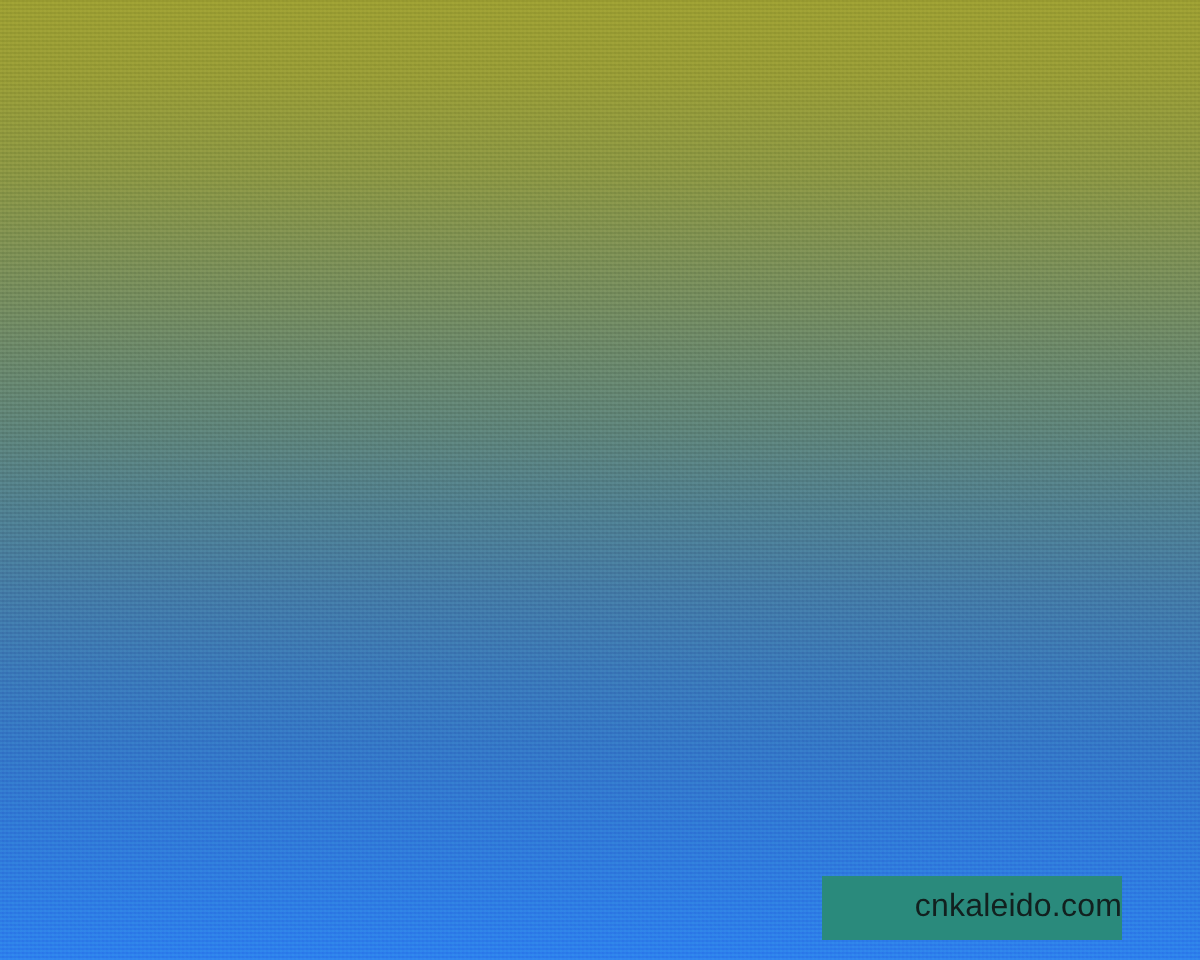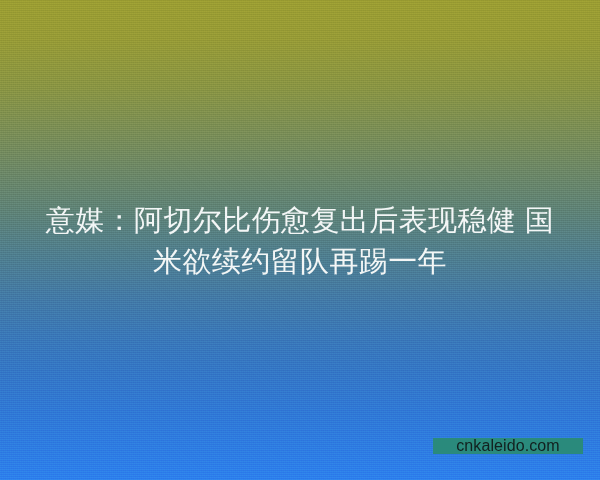--- a/index.html
+++ b/index.html
@@ -70,44 +70,42 @@
     line-height: 41px;
     letter-spacing: 0.4px;
     font-weight: 400;
     padding: 0 26px;
     box-sizing: border-box;
     white-space: pre-line;
   }
 
   #watermark-badge {
     position: absolute;
-    left: 433px;
+    left: 411px;
     top: 438px;
     width: 150px;
-    height: 16px;
+    height: 32px;
     background: #2a8a7c;
     display: flex;
     align-items: center;
-    justify-content: center;
+    justify-content: flex-end;
   }
   #watermark-badge .wm-text {
     color: #12201f;
     font-size: 16px;
     line-height: 16px;
     letter-spacing: 0.1px;
     font-weight: 400;
   }
 </style>
 </head>
 <body>
 
 <div id="stage">
 
   <div id="noise"></div>
 
-  <div id="headline">意媒：阿切尔比伤愈复出后表现稳健 国
-米欲续约留队再踢一年</div>
 
   <div id="watermark-badge">
     <span class="wm-text">cnkaleido.com</span>
   </div>
 
 </div>
 
 </body></html>

